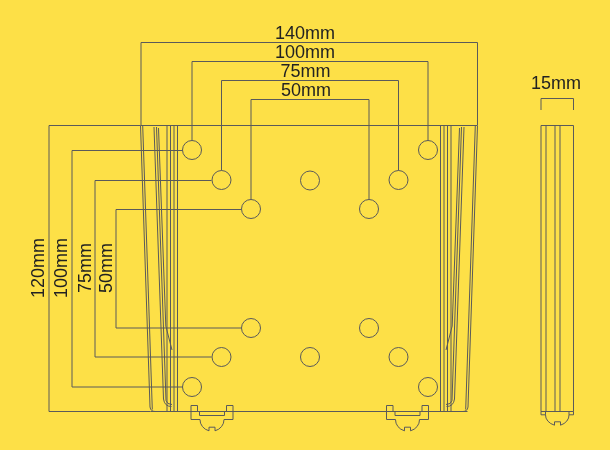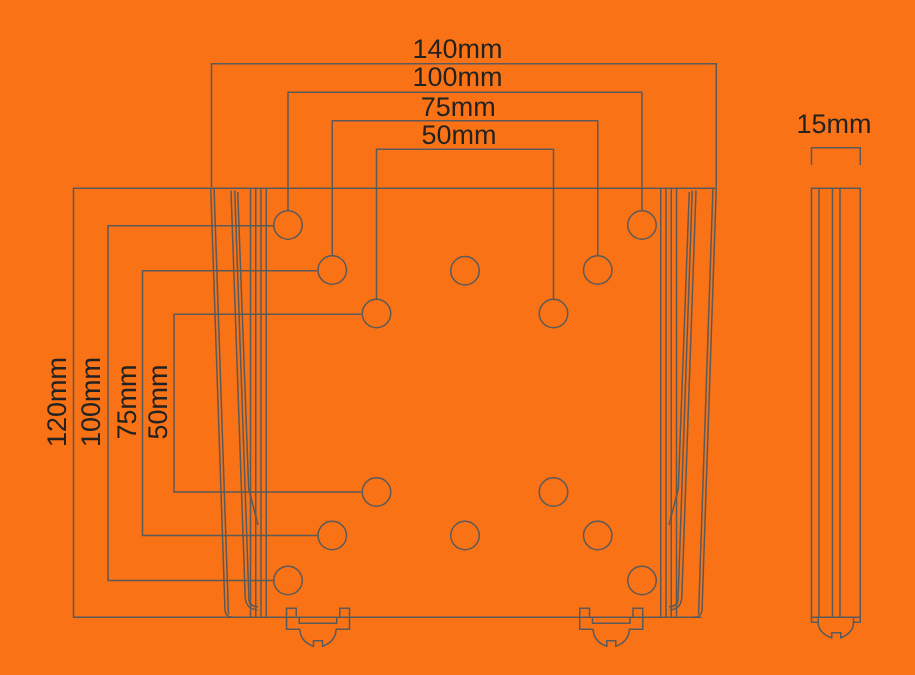--- a/index.html
+++ b/index.html
@@ -4,21 +4,21 @@
 <style>
   html, body {
     margin: 0;
     padding: 0;
     background: #ffffff;
   }
   .canvas {
     position: relative;
     width: 610px;
     height: 450px;
-    background: #f97316;
+    background: #fde047;
     overflow: hidden;
   }
   svg {
     display: block;
   }
   .geo {
     fill: none;
     stroke: #5a5a5a;
     stroke-width: 1;
   }

